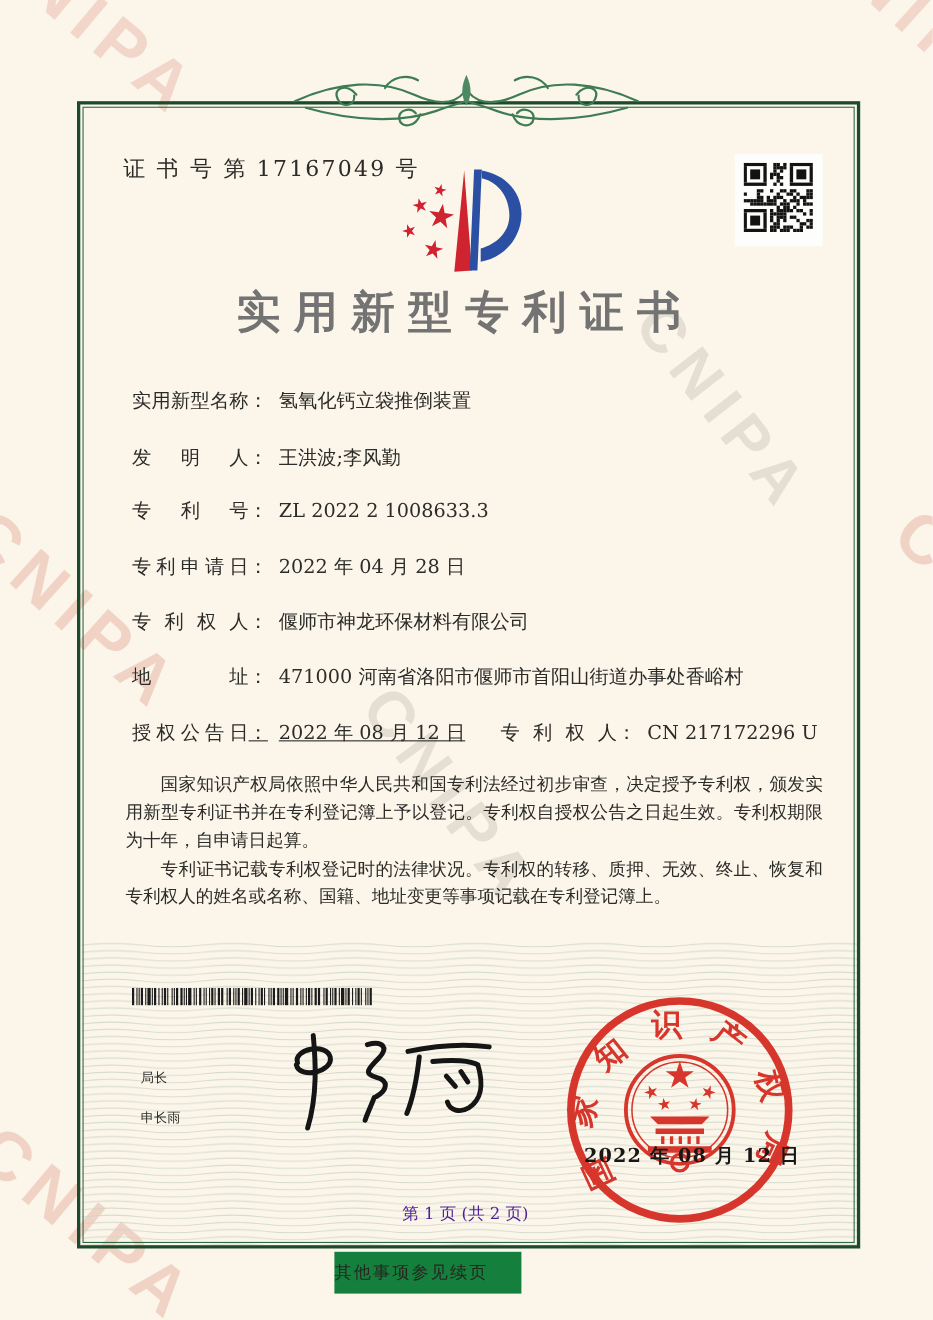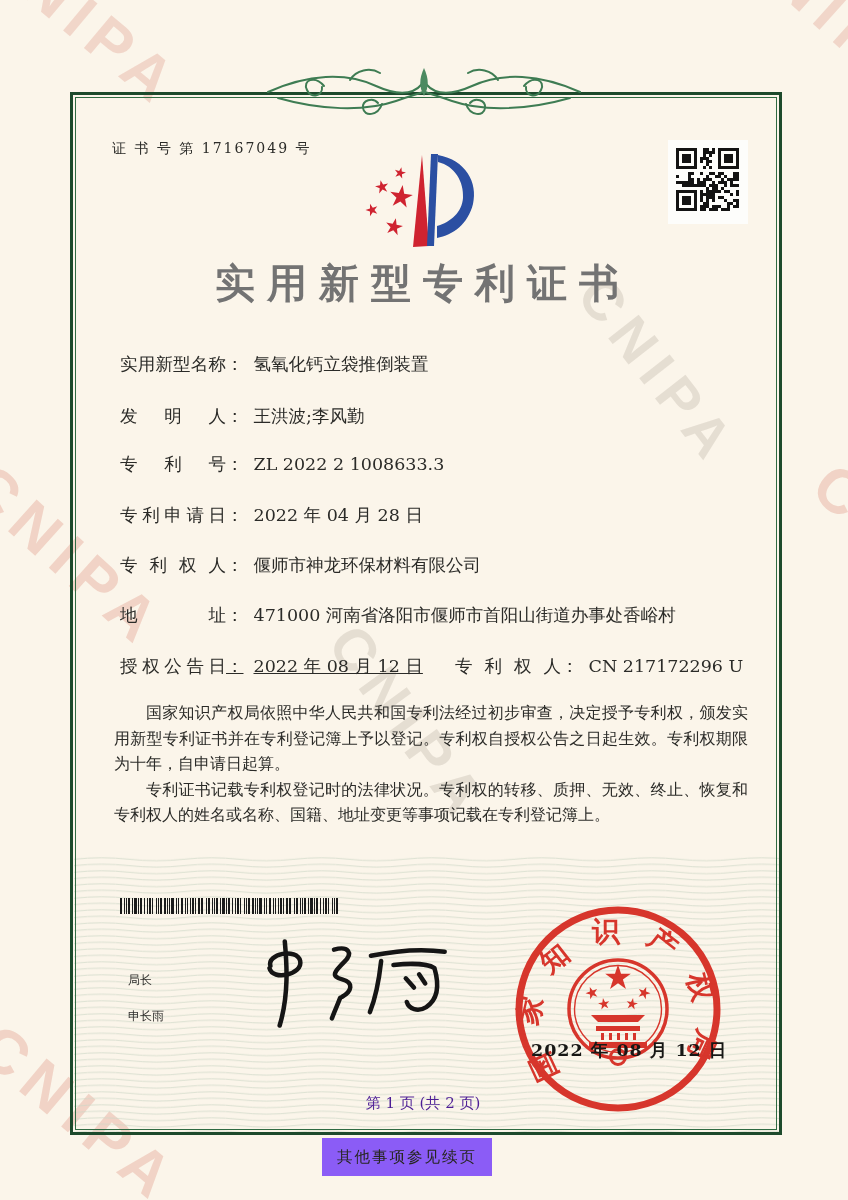--- a/index.html
+++ b/index.html
@@ -13,41 +13,41 @@
   .wm-red{color:rgba(222,140,122,0.32);}
   
   .waves{position:absolute;left:74px;top:856px;width:706px;height:276px;z-index:1;opacity:.8;}
   
   .frame{position:absolute;left:70px;top:92px;width:706px;height:1037px;
          border:3px solid #1d4a2c;z-index:2;}
   .frame-inner{position:absolute;left:2px;top:2px;right:2px;bottom:2px;border:1px solid #2f6b42;}
   .ornament{position:absolute;left:262px;top:56px;z-index:3;}
   
   .abs{position:absolute;z-index:3;}
-  .cert-no{left:112px;top:140px;font-size:14px;letter-spacing:2px;}
+  .cert-no{left:112px;top:140px;font-size:20px;letter-spacing:2px;}
   .title{left:70px;top:256px;width:706px;text-align:center;font-size:40px;font-weight:bold;
          letter-spacing:12px;color:#737373;}
   .field-row{left:120px;width:640px;font-size:17.5px;white-space:nowrap;}
   .flabel{display:inline-block;width:106px;text-align:justify;text-align-last:justify;}
   .fcolon{margin-right:10px;}
   .grant2{position:absolute;left:335px;top:0;white-space:nowrap;}
   .paras{left:114px;top:700px;width:634px;font-size:16px;line-height:25.5px;text-align:justify;}
   .paras p{margin:0;text-indent:2em;}
   .barcode{left:120px;top:898px;}
   .sig-block{left:128px;top:962px;font-family:"DejaVu Sans","Liberation Sans",sans-serif;
              font-size:12px;color:#2e2e2c;line-height:36px;}
   .signature{left:252px;top:934px;z-index:4;}
   .qr-wrap{left:668px;top:140px;width:80px;height:84px;background:#fdfdfb;z-index:3;}
   .qr{position:absolute;left:8px;top:8px;}
   .seal{left:505px;top:896px;z-index:4;opacity:.93;}
   .seal-date{left:531px;top:1038px;font-size:17.5px;font-weight:600;letter-spacing:1px;
              color:#171715;z-index:5;}
   .page-num{left:70px;top:1094px;width:706px;text-align:center;font-size:15px;color:#4c1d95;}
-  .cont-note-wrap{left:322px;top:1138px;width:170px;height:38px;background:#8b5cf6;z-index:3;
-                  display:flex;align-items:center;justify-content:center;}
+  .cont-note-wrap{left:304px;top:1138px;width:170px;height:38px;background:#15803d;z-index:3;
+                  display:flex;align-items:center;}
   .cont-note{font-size:15.5px;letter-spacing:2px;color:#26261f;}
 </style>
 </head>
 <body>
 
 <div class="page">
 
   <div class="wm wm-pink" style="left:-38px;top:-18px;transform:rotate(40deg);">CNIPA</div>
   <div class="wm wm-pink" style="left:712px;top:-24px;transform:rotate(42deg);">CNIPA</div>
   <div class="wm wm-gray" style="left:548px;top:338px;transform:rotate(52deg);font-size:56px;">CNIPA</div>

